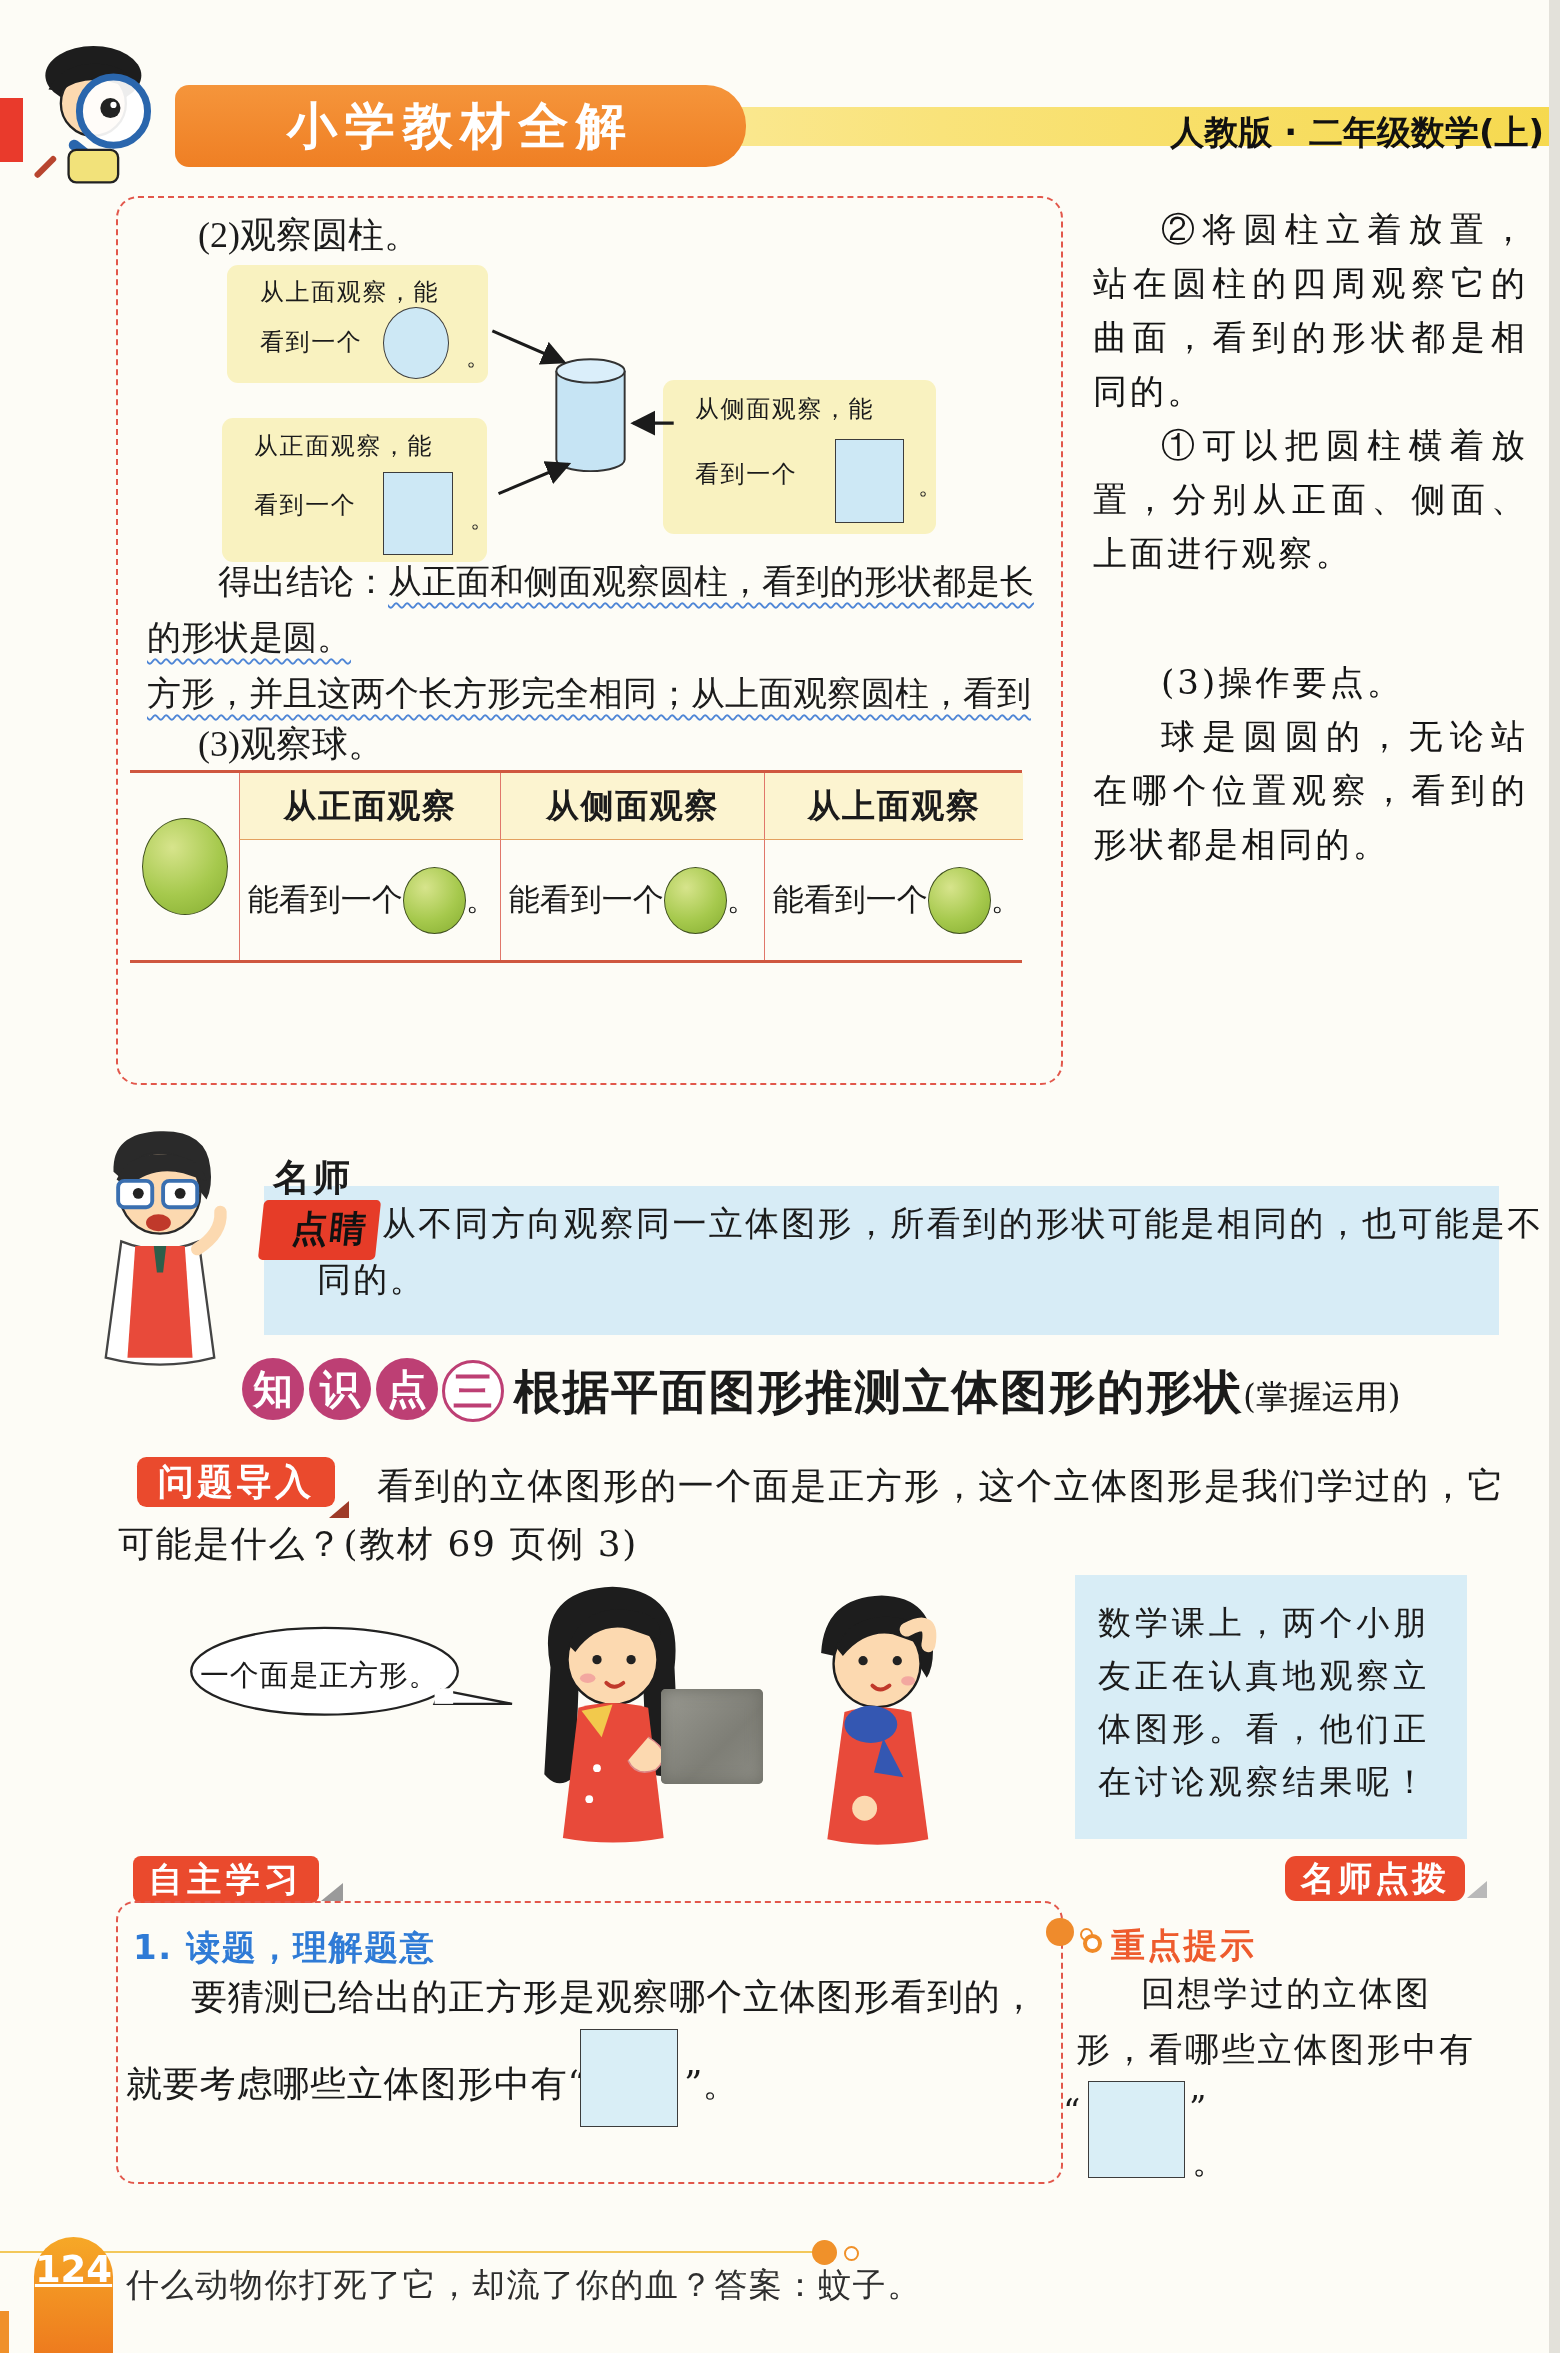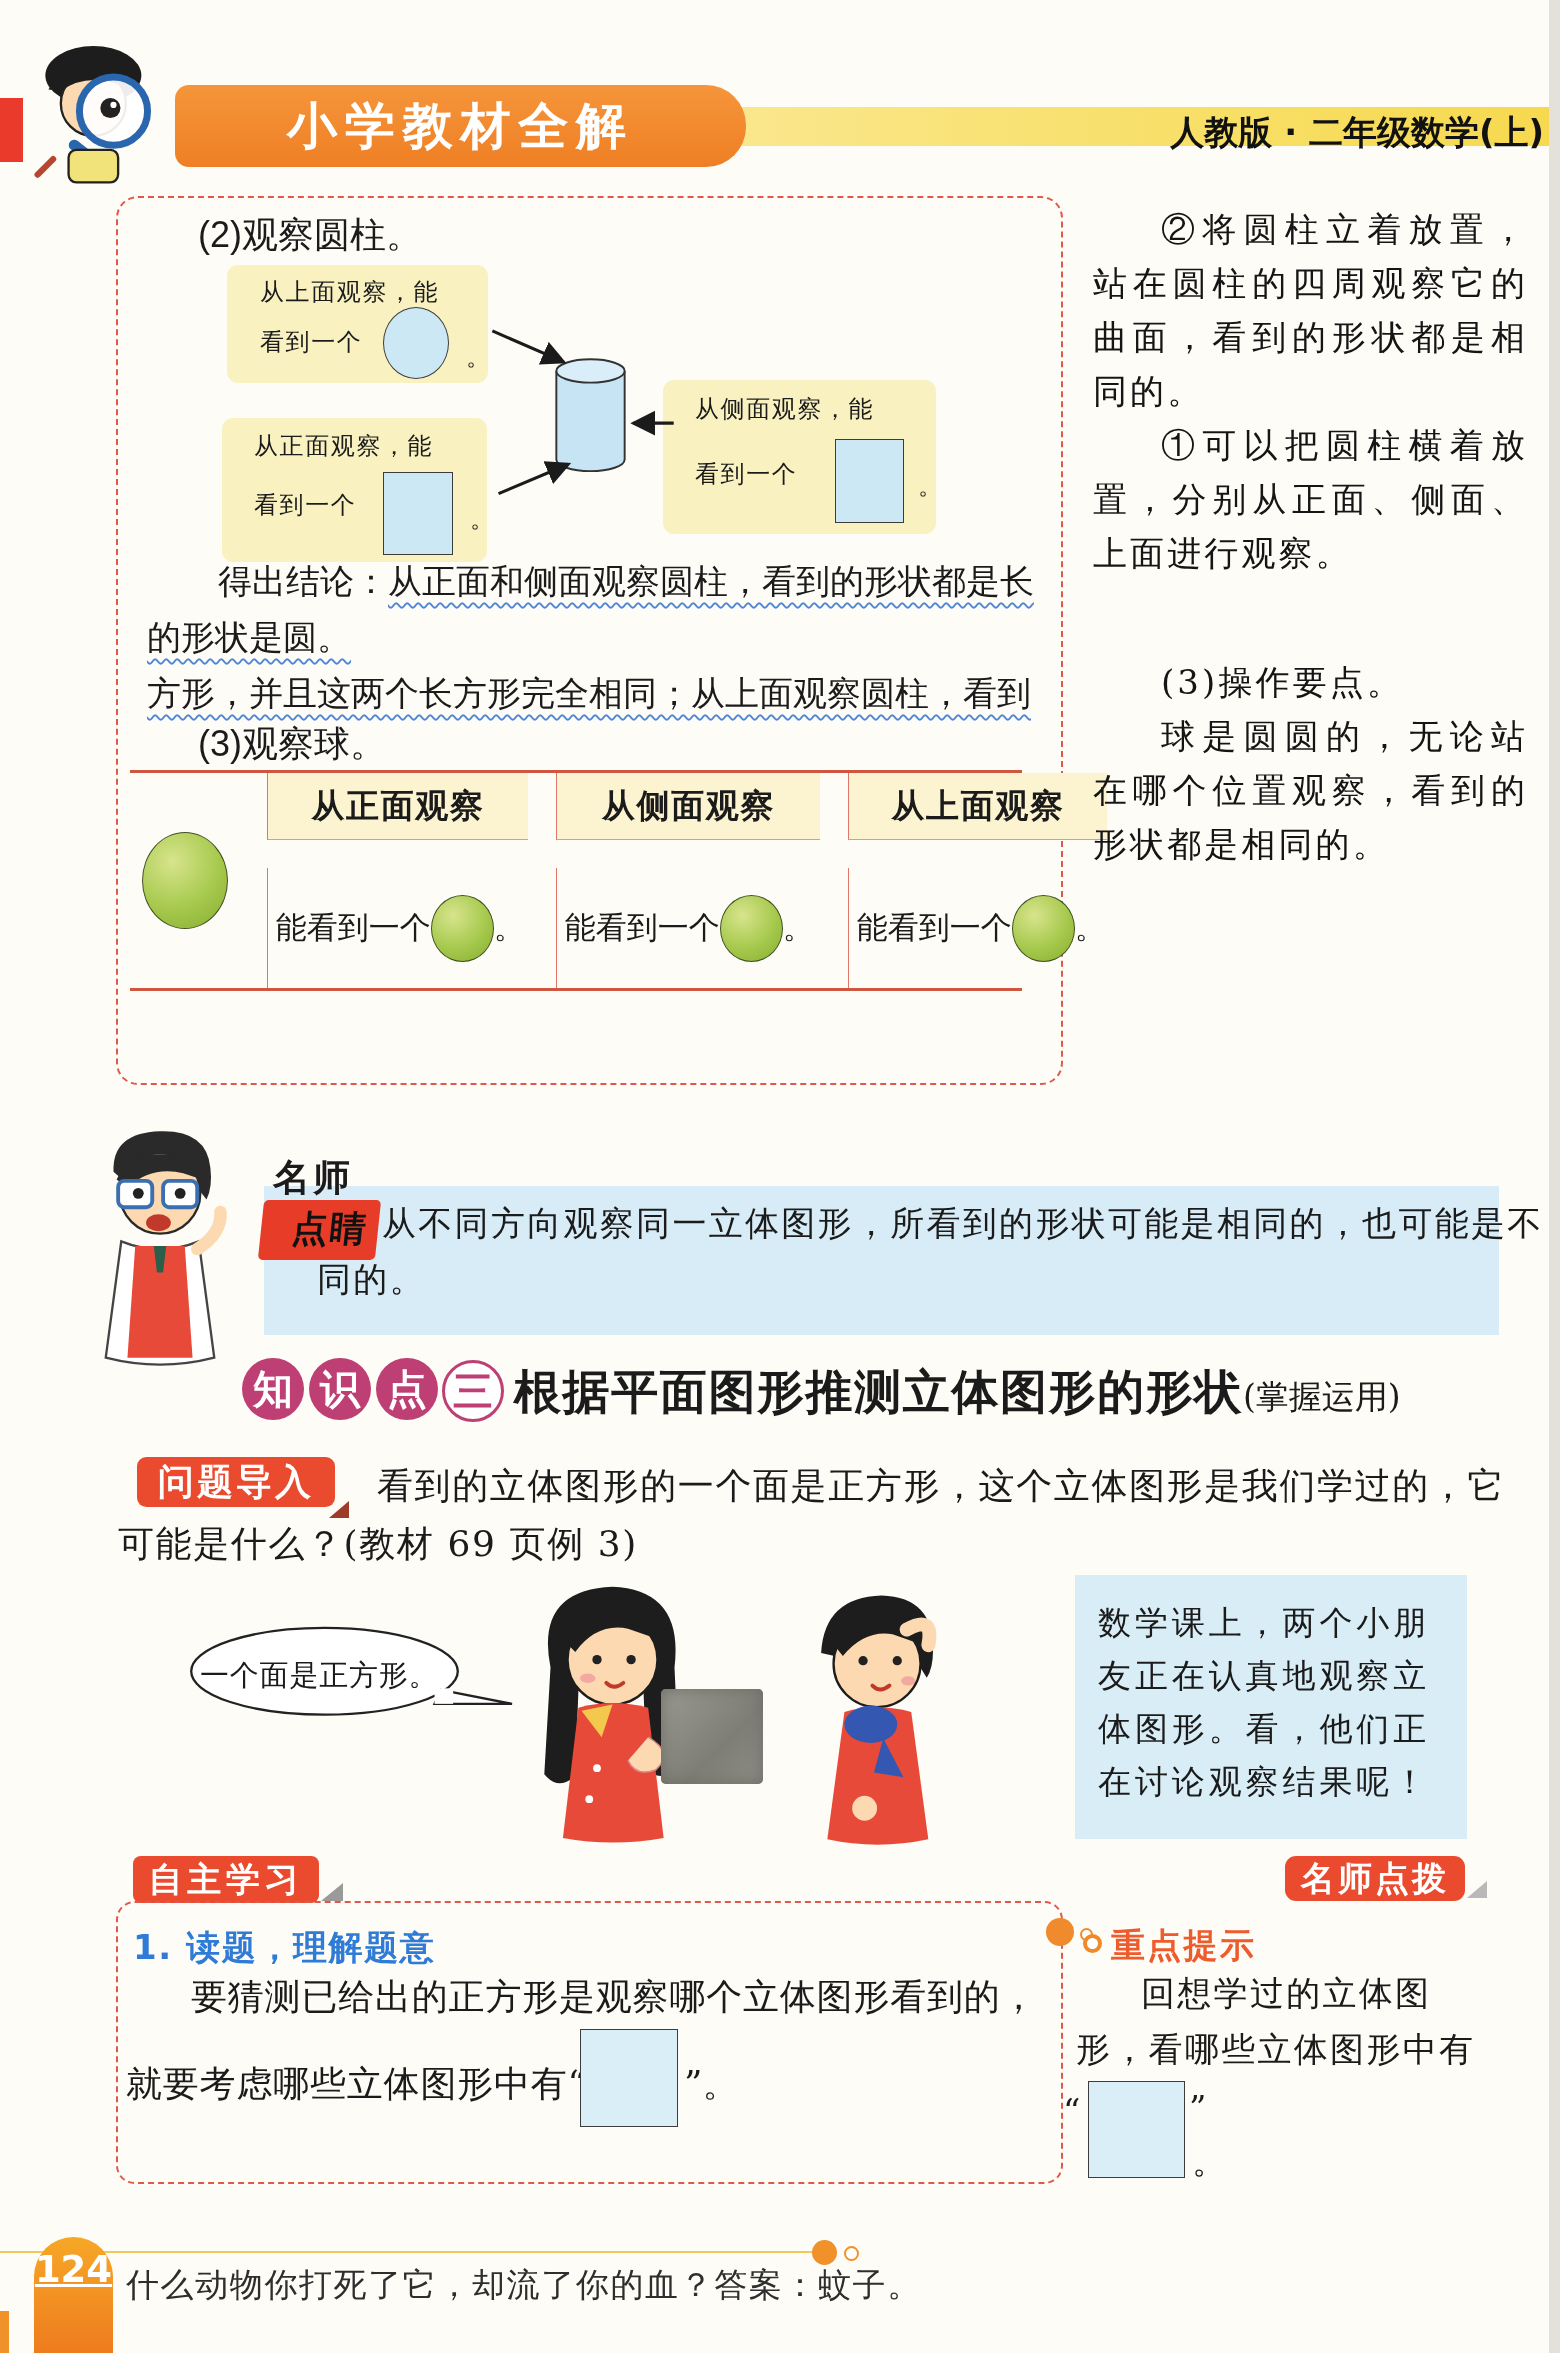--- a/index.html
+++ b/index.html
@@ -13,34 +13,34 @@
   .band{left:186px;top:107px;width:1374px;height:39px;
         background:linear-gradient(90deg,#fdf3c4 0%,#f9e37a 55%,#f6d94e 100%);}
   .brand-badge{left:175px;top:85px;width:571px;height:82px;border-radius:14px 40px 40px 14px;
         background:linear-gradient(180deg,#f5953b,#ef7f24);color:#fff;font-weight:700;
         font-size:50px;line-height:82px;letter-spacing:7.8px;text-align:center;}
   .edition{right:17px;top:110px;font-size:34px;font-weight:700;color:#111;}
   
   .dash-box{border:2.3px dashed #e2574b;border-radius:22px;background:transparent;}
   #main-box{left:116px;top:196px;width:943px;height:885px;}
   #study-box{left:116px;top:1901px;width:943px;height:279px;border-radius:18.6px;}
-  .h-kai{font-family:Liberation Sans, sans-serif;font-size:36px;font-weight:400;}
+  .h-kai{font-family:Liberation Serif, serif;font-size:36px;font-weight:400;}
   
   .note{background:#f9f2c0;border-radius:11px;}
   .note-t{position:absolute;font-family:"DejaVu Serif",serif;font-size:24px;letter-spacing:1.6px;margin-left:12px;}
   .shape{background:#cde8f5;border:1.6px solid #3c3c3c;}
   .ellipse{border-radius:50%;}
   
   .para{font-family:"DejaVu Serif",serif;font-size:34px;line-height:56px;width:900px;}
   .wavy{text-decoration:underline wavy #4f86d6 1.6px;text-underline-offset:9.3px;}
   .indent{padding-left:71px;}
   
   #sphere-table{left:130px;top:770px;width:892px;display:grid;
       grid-template-columns:109px 261px 264px 259px;grid-template-rows:67px 120px;
-      border-top:3.9px solid #cf5740;border-bottom:3.9px solid #cf5740;gap:28px;}
+      border-top:3.9px solid #cf5740;border-bottom:3.9px solid #cf5740;}
   .th{background:#fcf4d0;border-left:1.6px solid #e0766a;border-bottom:1.6px solid #e3a05f;
       display:flex;align-items:center;justify-content:center;
       font-family:"DejaVu Serif",serif;font-weight:700;font-size:33px;letter-spacing:1.6px;}
   .td{border-left:1.6px solid #e0766a;display:flex;align-items:center;padding-left:7.8px;
       font-family:"DejaVu Serif",serif;font-size:31px;}
   .corner{grid-row:1/3;display:flex;align-items:center;justify-content:center;}
   .gball{width:61px;height:65px;border-radius:50%;display:inline-block;
       background:radial-gradient(circle at 35% 30%,#d7e48c,#a6c94d 55%,#85ad30);
       border:1.6px solid #40511f;}
   .gball-big{width:84px;height:95px;}

